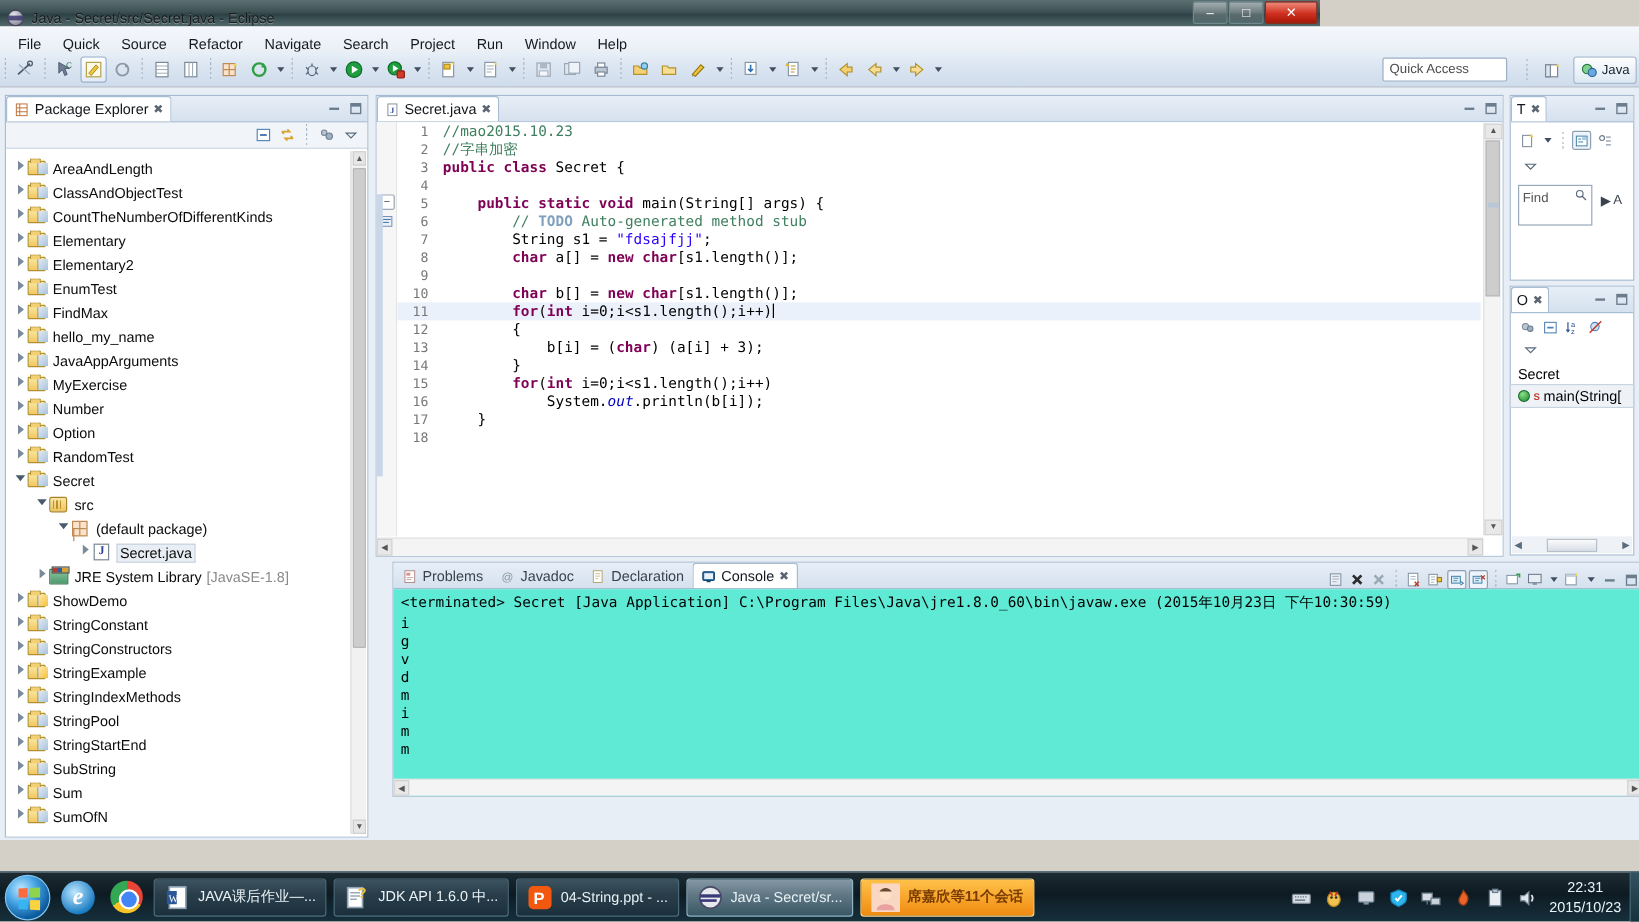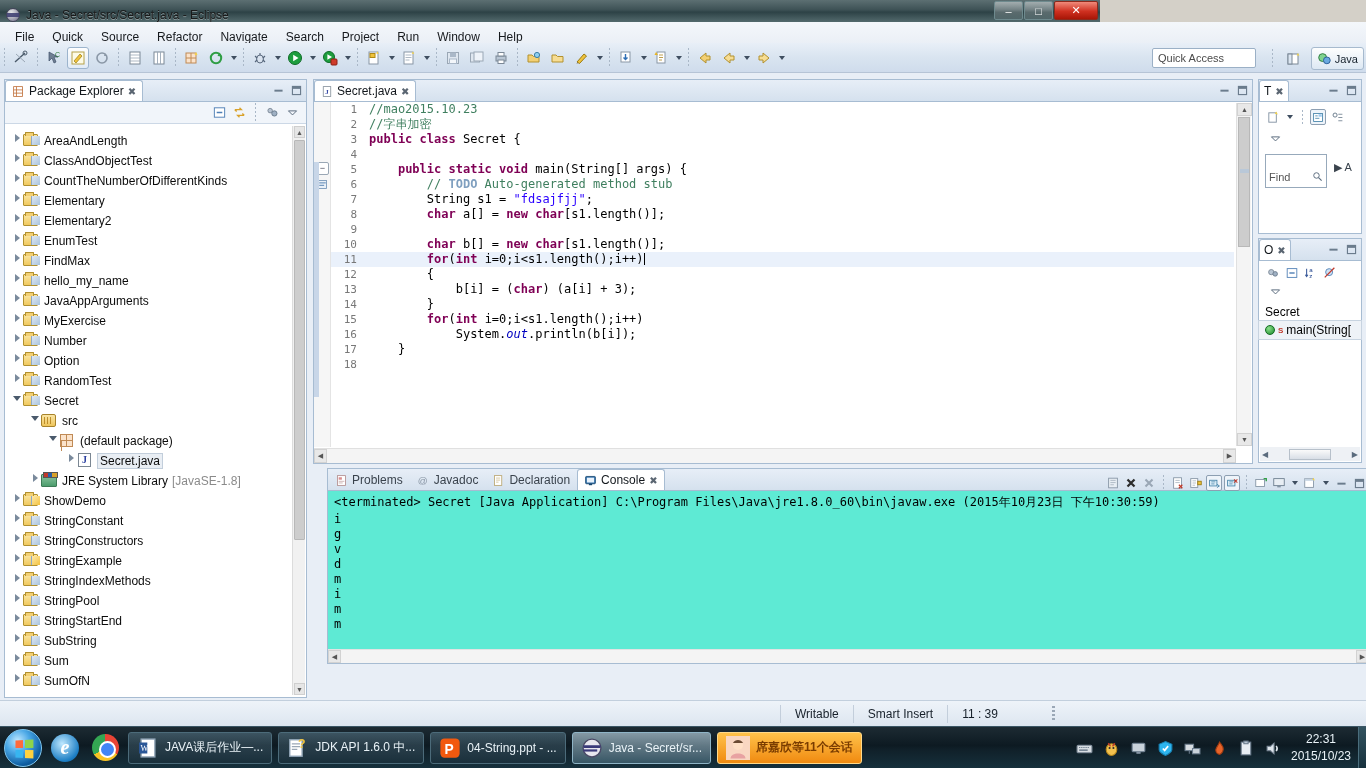--- a/index.html
+++ b/index.html
@@ -222,21 +222,21 @@
   .term-line { height: 15px; line-height: 15px; white-space: pre; }
   .con-hscroll { position:absolute; left:0; right:0; bottom:0; height:14px; background:#f4f4f4; border-top:1px solid #e3e3e3;}
 
   
   #tasklist { left: 1258px; top: 6px; width: 104px; height: 155px; }
   #outline  { left: 1258px; top: 165px; width: 104px; height: 225px; }
   .mini-toolrow { display:flex; align-items:center; gap:3px; padding: 4px 4px 0 6px; }
   .mini-row2 { display:flex; align-items:center; padding: 2px 0 0 8px; }
   .findbox {
     margin: 8px 4px 0 6px; width: 62px; height: 19px; border:1px solid #97a9bb; background:#fff;
-    display:flex; align-items:flex-start; justify-content:space-between; padding: 16px 3px; font-size:11px; color:#555;
+    display:flex; align-items:flex-end; justify-content:space-between; padding: 16px 3px; font-size:11px; color:#555;
   }
   .outline-item { display:flex; align-items:center; gap:3px; font-size:12px; padding: 2px 0 2px 6px; white-space: nowrap; }
   .outline-item.sel { background:#eef2f7; outline:1px solid #c7d3e0; }
   .oi-dot { width:10px; height:10px; border-radius:50%; background: radial-gradient(circle at 35% 30%,#8be08b,#1b8a2b);
     border:1px solid #116b20; flex:0 0 10px; }
   .oi-sup { font-size:8px; color:#c0392b; font-weight:bold; }
   .out-hscroll { position:absolute; left:1px; right:1px; bottom:1px; height:14px; background:#eef1f5;
     display:flex; align-items:center; justify-content:space-between; padding:0 2px; }
   .out-thumb { width:42px; height:11px; background:linear-gradient(180deg,#fafafa,#d8dee6); border:1px solid #b7c0ca;}
 
@@ -1123,26 +1123,20 @@
         </div>
       <div class="out-hscroll">
         <span style="font-size:8px;color:#5a6b7d;">◀</span>
         <div class="out-thumb"></div>
         <span style="font-size:8px;color:#5a6b7d;">▶</span>
       </div>
     </div>
 
   </div>
 
-  <div class="statusbar">
-    <div class="sb-cell sb-first">Writable</div>
-    <div class="sb-cell">Smart Insert</div>
-    <div class="sb-cell">11 : 39</div>
-    <div class="sb-dots"></div>
-  </div>
 
   <div class="taskbar">
     <div class="startorb"></div>
     <div class="qlaunch">
       <div class="ie-icon">e</div>
     </div>
     <div class="qlaunch">
       <div class="chrome-icon"></div>
     </div>
     <div id="taskbar-tasks" style="display:flex;align-items:center;">

